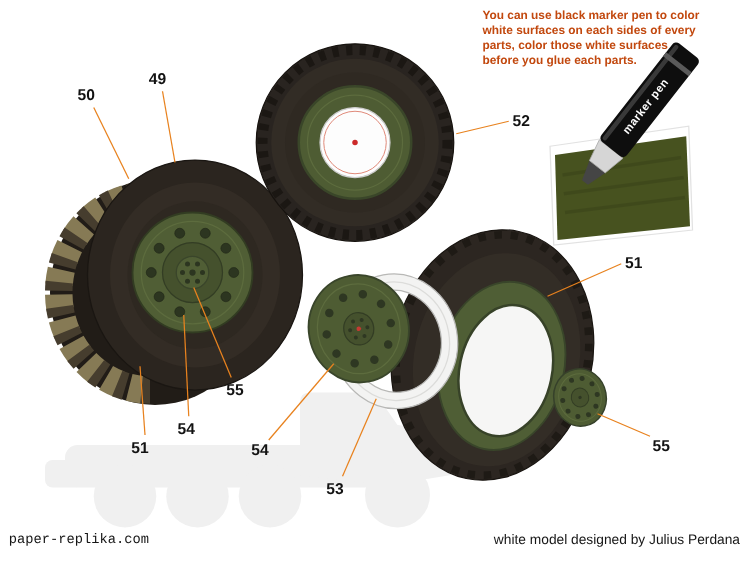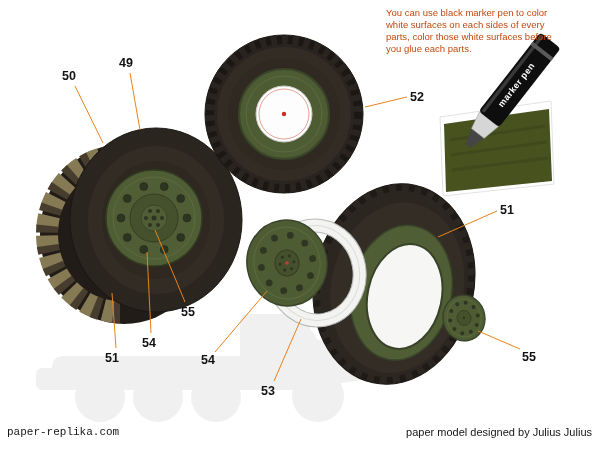--- a/index.html
+++ b/index.html
@@ -1,19 +1,19 @@
 <!DOCTYPE html>
 <html><head>
 <meta charset="utf-8">
 <style>
   html,body{margin:0;padding:0;}
   body{font-family:"Liberation Sans",sans-serif;background:#fff;}
   .page{position:relative;width:600px;height:450px;background:#ffffff;overflow:hidden;}
   .art{position:absolute;left:0;top:0;}
-  .note{position:absolute;left:386px;top:7px;width:178px;font-size:9.5px;line-height:1.28;color:#c2480e;}
+  .note{position:absolute;left:386px;top:7px;width:178px;font-size:9.5px;line-height:1.28;color:#c2480e;font-weight:bold;}
   .footer-left{position:absolute;left:7px;top:426px;font-size:11px;color:#151515;font-family:Liberation Mono, monospace;}
   .footer-right{position:absolute;right:8px;top:426px;font-size:11px;color:#151515;}
   .callout-line{stroke:#e8821e;stroke-width:1;}
   .callout-num{font-family:"Liberation Sans",sans-serif;font-size:12.5px;font-weight:bold;fill:#121212;}
   .pen-label{font-family:"Liberation Sans",sans-serif;font-size:9px;font-weight:bold;fill:#ffffff;letter-spacing:.5px;}
 </style>
 </head>
 <body>
 
 <div class="page">
@@ -169,15 +169,15 @@
     <text class="callout-num" x="105" y="362">51</text>
     <text class="callout-num" x="410" y="101">52</text>
     <text class="callout-num" x="201" y="364">54</text>
     <text class="callout-num" x="261" y="395">53</text>
     <text class="callout-num" x="500" y="214">51</text>
     <text class="callout-num" x="522" y="361">55</text>
   </svg>
 
   <div class="note">You can use black marker pen to color white surfaces on each sides of every parts, color those white surfaces before you glue each parts.</div>
   <div class="footer-left">paper-replika.com</div>
-  <div class="footer-right">paper model designed by Julius Julius</div>
+  <div class="footer-right">white model designed by Julius Perdana</div>
 
 </div>
 
 </body></html>

